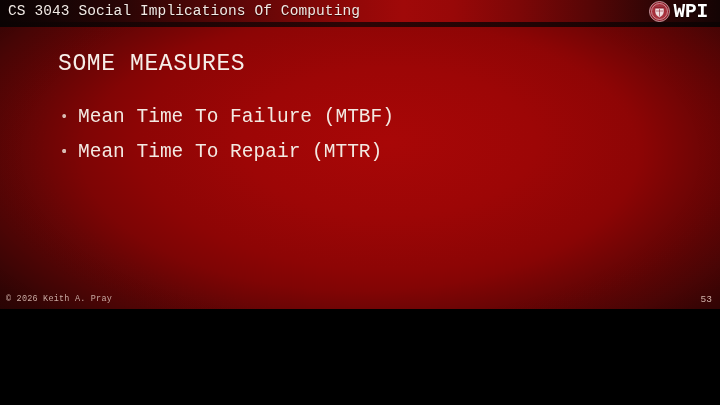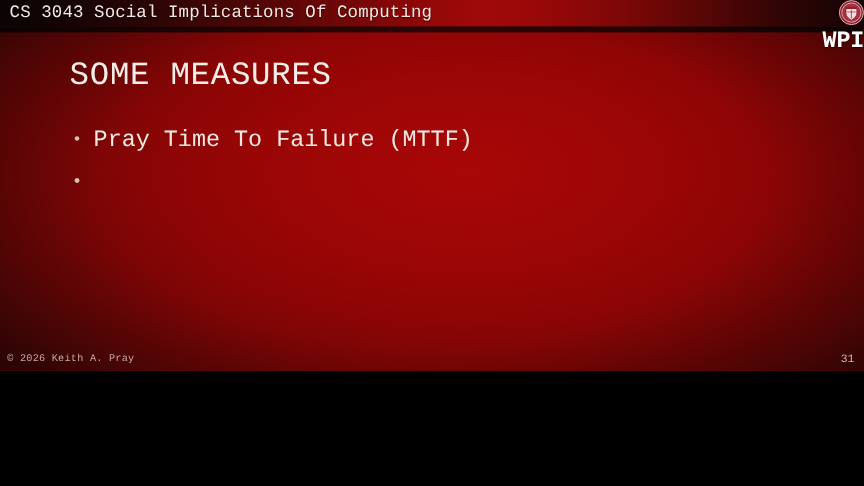--- a/index.html
+++ b/index.html
@@ -80,28 +80,27 @@
     color: #f2e9e4;
     white-space: nowrap;
     letter-spacing: 0.1px;
     z-index: 6;
     text-shadow: 0 1px 1px rgba(0,0,0,0.6);
   }
 
   
   .wpi-logo {
     position: absolute;
-    right: 0;
+    right: 12px;
     top: 0px;
     height: 23px;
     display: flex;
-    align-items: flex-end;
+    align-items: center;
     gap: 3px;
     z-index: 6;
-    flex-direction: column;
   }
   .wpi-seal {
     width: 21px;
     height: 21px;
     flex: 0 0 auto;
     display: block;
   }
   .wpi-word {
     font-size: 19.5px;
     line-height: 20px;
@@ -109,21 +108,21 @@
     color: #ffffff;
     letter-spacing: -0.2px;
     text-shadow: 0 1px 1px rgba(0,0,0,0.55);
   }
 
   
   .slide-title {
     position: absolute;
     left: 58px;
     top: 48px;
-    font-size: 27px;
+    font-size: 23px;
     line-height: 32px;
     color: #f6eee8;
     letter-spacing: 0.6px;
     white-space: nowrap;
     z-index: 3;
   }
   .bullet-list {
     position: absolute;
     left: 58px;
     top: 106px;
@@ -194,26 +193,27 @@
       <path d="M14 20 h14" stroke="#8e1f2b" stroke-width="1.1"></path>
     </svg>
     <span class="wpi-word">WPI</span>
   </div>
 
   <div class="slide-title">SOME MEASURES</div>
 
   <ul class="bullet-list">
     <li class="bullet-item">
       <span class="bullet-dot">•</span>
-      <span>Pray Time To Failure (MTTF)</span>
+      <span>Mean Time To Failure (MTBF)</span>
     </li>
     <li class="bullet-item">
       <span class="bullet-dot">•</span>
     </li>
     <li class="bullet-item">
       <span class="bullet-dot">•</span>
+      <span>Mean Time To Repair (MTTR)</span>
     </li>
   </ul>
 
   <div class="footer-copyright">© 2026 Keith A. Pray</div>
-  <div class="footer-pagenum">31</div>
+  <div class="footer-pagenum">53</div>
 
 </div>
 
 </body></html>

